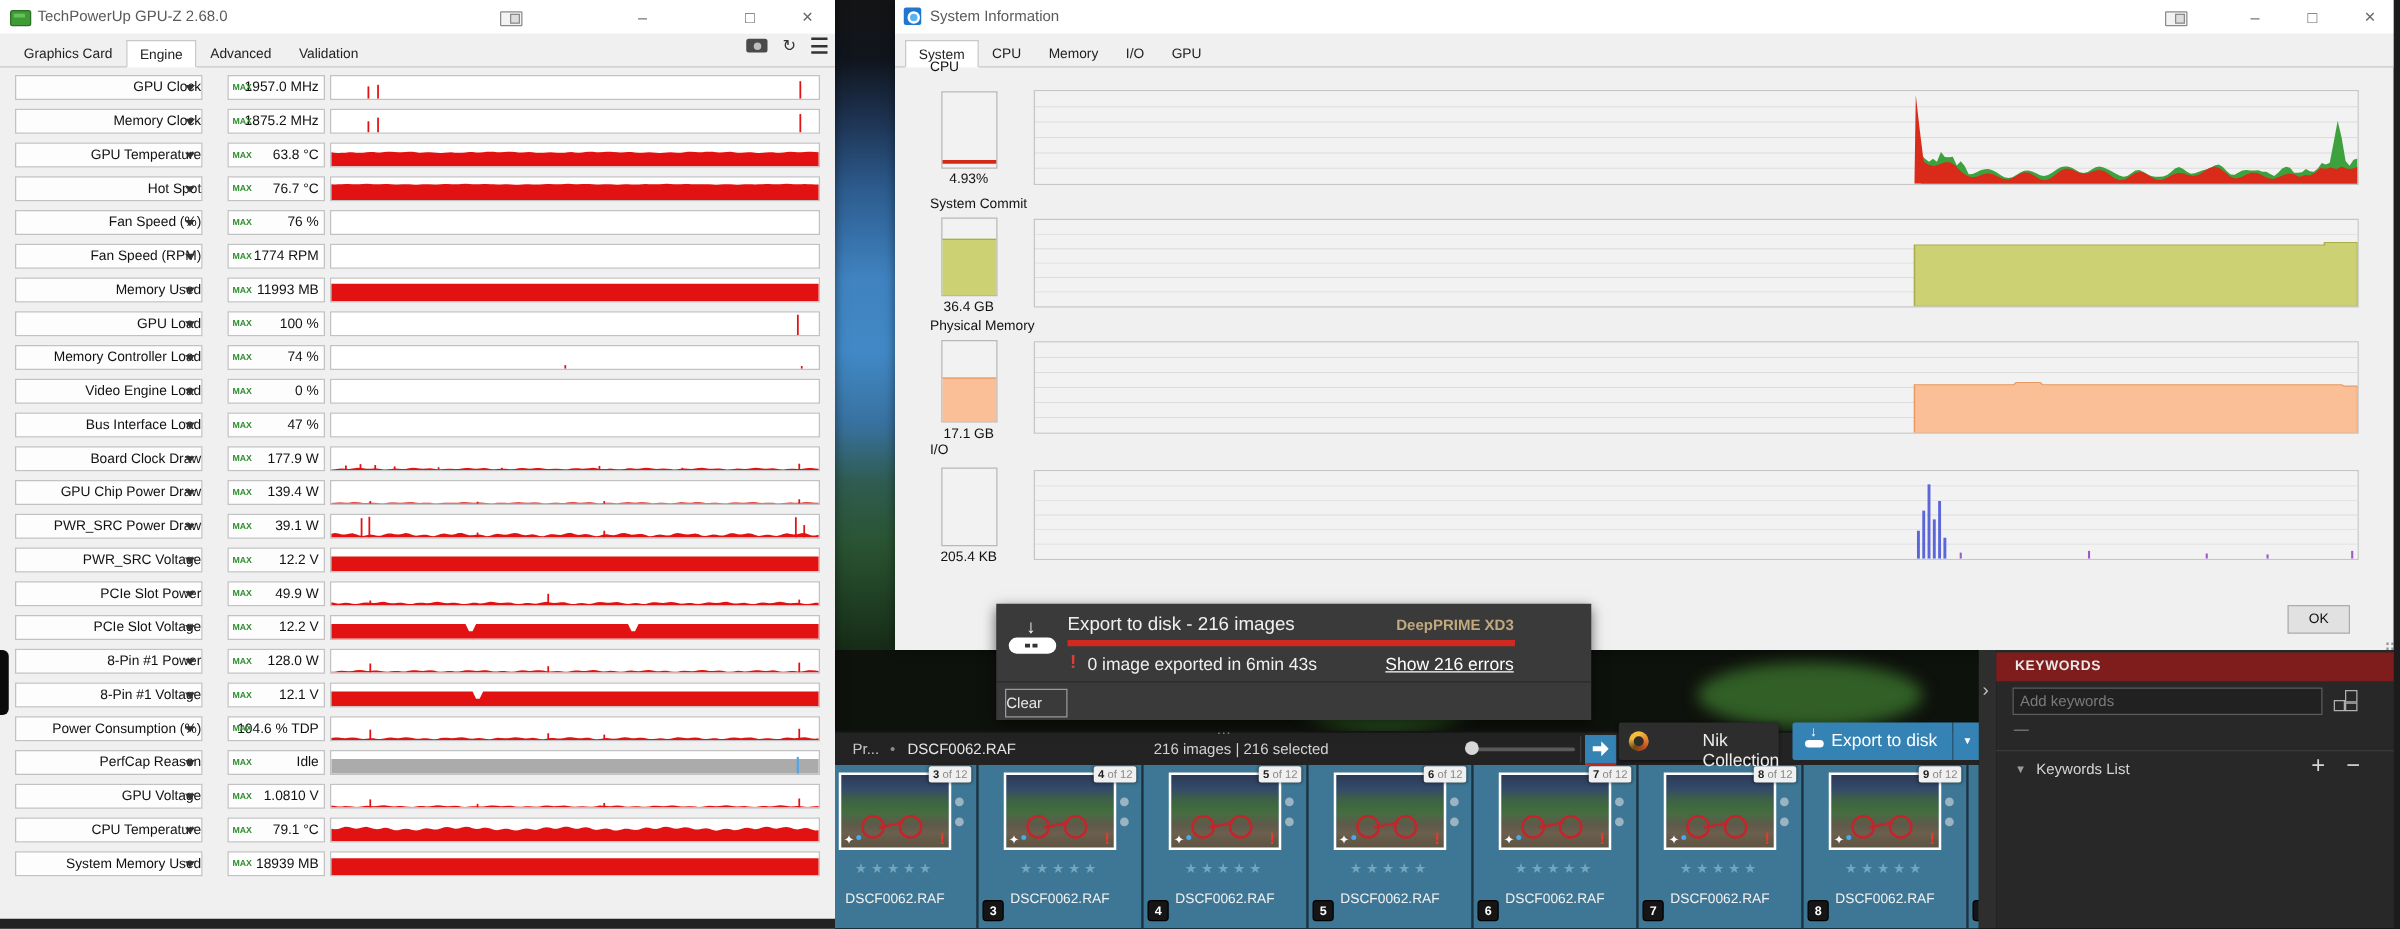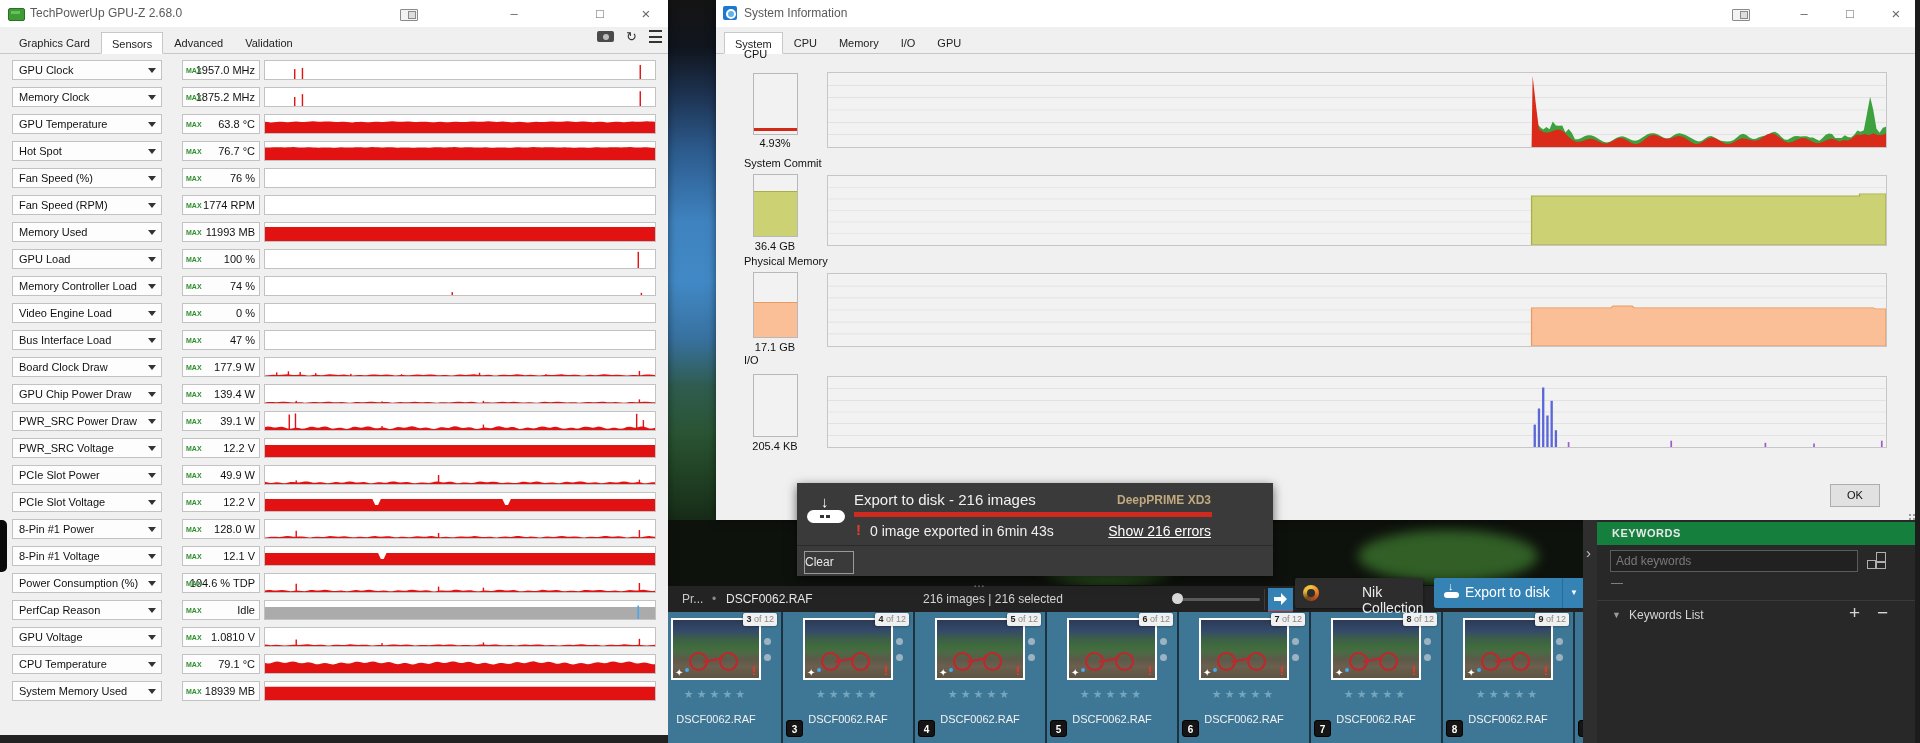--- a/index.html
+++ b/index.html
@@ -30,21 +30,21 @@
   #gpuz-icon i{position:absolute;left:2px;top:2px;width:9px;height:3px;background:#67c05c;}
   #gpuz-tools{position:absolute;right:6px;top:30px;display:flex;gap:12px;align-items:center;}
   .camicon{width:17px;height:11px;background:#4a4a4a;border-radius:2px;position:relative;}
   .camicon i{position:absolute;left:6px;top:2.5px;width:6px;height:6px;border-radius:50%;background:#bdbdbd;}
   .refreshicon{font-size:13px;color:#333;line-height:13px;}
   .burgericon{width:13px;height:9px;border-top:2px solid #333;border-bottom:2px solid #333;position:relative;}
   .burgericon i{position:absolute;left:0;top:3.5px;width:13px;height:2px;background:#333;}
   #sensors{position:absolute;left:12px;right:12px;top:60px;}
   .srow{display:flex;height:20px;margin-bottom:7px;}
   .sbox{background:#fdfdfd;border:1px solid #c2c2c2;box-sizing:border-box;}
-  .slabel{width:150px;position:relative;font-size:11px;line-height:18px;padding-left:6px;color:#111;white-space:nowrap;}
+  .slabel{width:150px;position:relative;font-size:11px;line-height:18px;padding-left:6px;color:#111;white-space:nowrap;text-align:right;}
   .sarrow{position:absolute;right:5px;top:7px;width:0;height:0;border-left:4px solid transparent;border-right:4px solid transparent;border-top:5px solid #333;}
   .svalue{width:78px;margin-left:20px;position:relative;font-size:11px;line-height:18px;text-align:right;padding-right:4px;color:#111;white-space:nowrap;}
   .smax{position:absolute;left:3px;top:1px;font-size:7px;font-weight:bold;color:#2f8f2f;}
   .sgraph{flex:1;margin-left:4px;background:#fff;border:1px solid #c2c2c2;box-sizing:border-box;}
   .sgraph svg{display:block;width:100%;height:100%;}
   #gpuz-handle{left:0;top:520px;width:7px;height:52px;background:#0a0a0a;border-radius:0 5px 5px 0;}
   #gpuz-bottom{left:0;top:735px;width:668px;height:8px;background:#222;}
 
   
   #sysinfo{left:716px;top:0;width:1199px;height:520px;}
@@ -114,21 +114,21 @@
   #exp-icon{position:absolute;left:9px;top:5px;width:18px;height:18px;}
   #exp-icon .arr{position:absolute;left:5px;top:-3px;color:#fff;font-size:11px;font-weight:bold;}
   #exp-icon .tray{position:absolute;left:1px;top:9px;width:15px;height:6px;background:#fff;border-radius:3px;}
   #exp-label{position:absolute;left:31px;top:6px;}
   #exp-drop{left:1562px;top:578px;width:22px;height:30px;background:#3583b5;border-left:1px solid #2a6a94;border-radius:0 2px 2px 0;color:#fff;font-size:8px;text-align:center;line-height:30px;}
 
   
   #chevcol{left:1583px;top:520px;width:14px;height:223px;background:#2e2e2e;}
   #chev{position:absolute;left:3px;top:24px;color:#c0c0c0;font-size:15px;}
   #kwpanel{left:1597px;top:520px;width:323px;height:223px;background:#282828;}
-  #kw-head{position:absolute;left:0;top:2px;width:100%;height:23px;background:#15803d;}
+  #kw-head{position:absolute;left:0;top:2px;width:100%;height:23px;background:#7f1d1d;}
   #kw-head span{position:absolute;left:15px;top:5px;font-size:11px;font-weight:bold;color:#e8e8e8;letter-spacing:.5px;}
   #kw-input{position:absolute;left:13px;top:30px;width:248px;height:22px;background:#212121;border:1px solid #5c5c5c;color:#bdbdbd;font-size:12px;padding:0 5px;font-family:"Liberation Sans",sans-serif;box-sizing:border-box;}
   #kw-input::placeholder{color:#7a7a7a;}
   #kw-tagicon{position:absolute;left:270px;top:32px;width:18px;height:16px;}
   #kw-tagicon .b1{position:absolute;left:0;top:8px;width:7px;height:7px;border:1px solid #b0b0b0;}
   #kw-tagicon .b2{position:absolute;left:9px;top:0;width:8px;height:8px;border:1px solid #b0b0b0;}
   #kw-tagicon .b3{position:absolute;left:9px;top:10px;width:8px;height:5px;border:1px solid #b0b0b0;}
   #kw-dash{position:absolute;left:14px;top:56px;color:#8a8a8a;font-size:12px;}
   #kw-div{position:absolute;left:0;top:80px;width:100%;height:1px;background:#3a3a3a;}
   #kw-caret{position:absolute;left:15px;top:90px;color:#9a9a9a;font-size:9px;}
@@ -156,21 +156,21 @@
       <span class="title-text" style="left:30px;">TechPowerUp GPU-Z 2.68.0</span>
       <div class="cardicon" style="left:400px;">
           <i></i>
         </div>
       <span class="winbtn" style="left:498px;">–</span>
       <span class="winbtn" style="left:584px;">□</span>
       <span class="winbtn" style="left:630px;font-size:15px;">×</span>
     </div>
     <div class="tabrow" style="top:27px;" id="gpuz-tabs">
         <div class="tab">Graphics Card</div>
-        <div class="tab active">Sensors</div>
+        <div class="tab active">Engine</div>
         <div class="tab">Advanced</div>
         <div class="tab">Validation</div>
       </div>
     <div id="gpuz-tools">
       <div class="camicon">
           <i></i>
         </div>
       <div class="refreshicon">↻</div>
       <div class="burgericon">
           <i></i>

